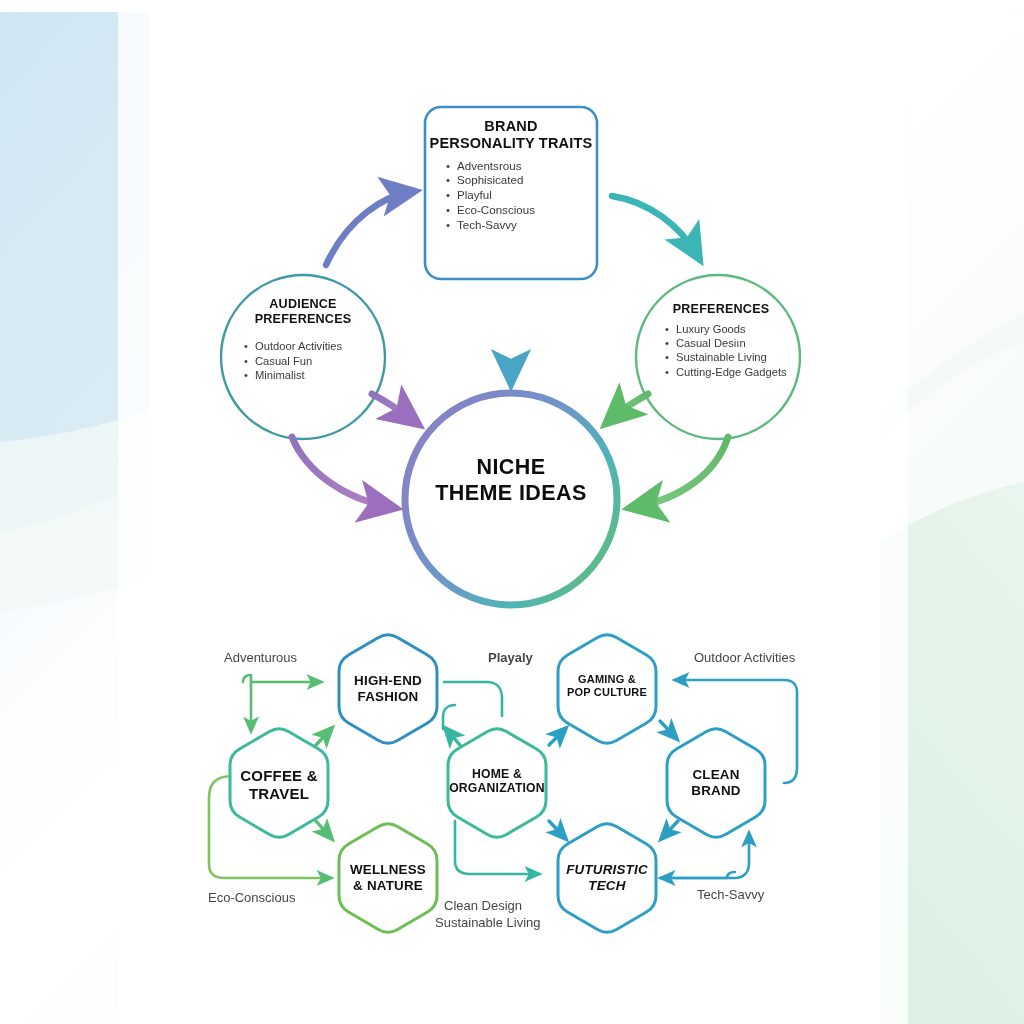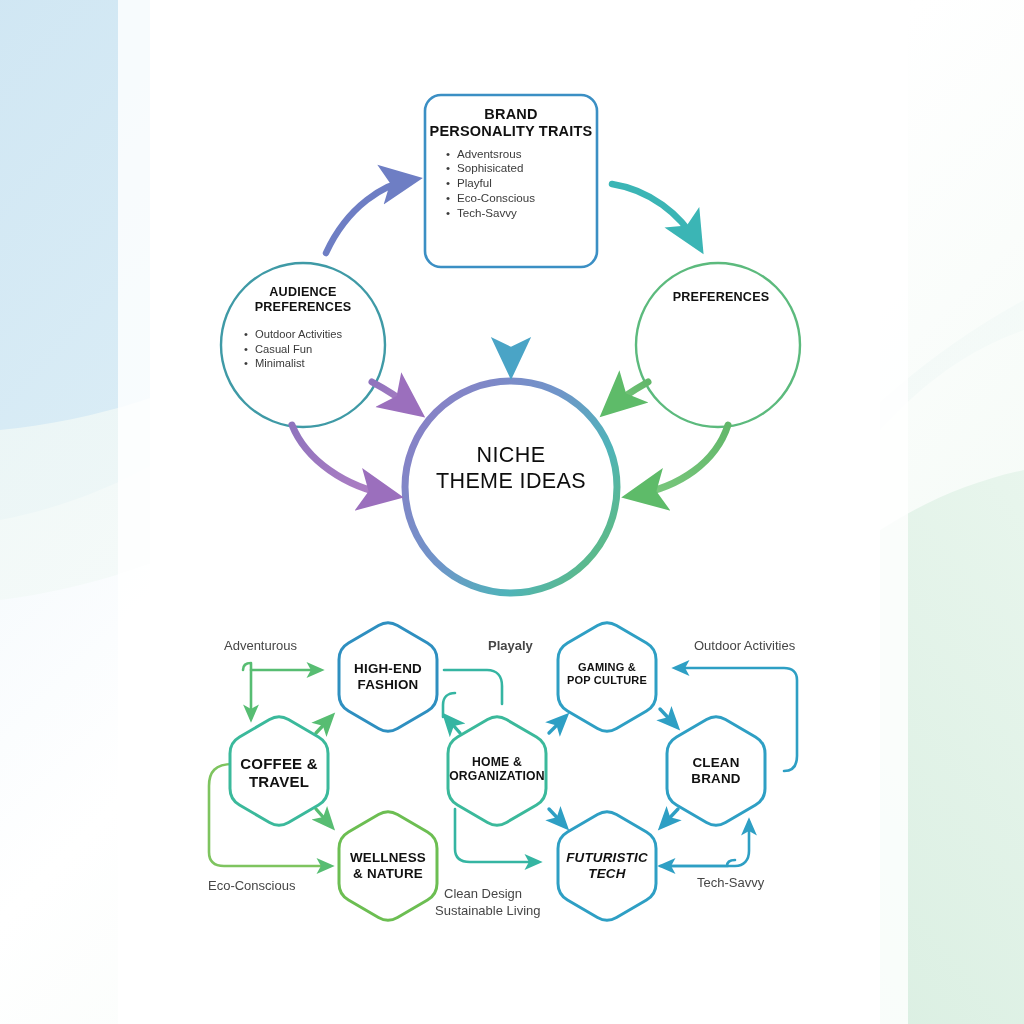--- a/index.html
+++ b/index.html
@@ -2,21 +2,21 @@
 <html><head>
 <meta charset="utf-8">
 <style>
   html,body{margin:0;padding:0;}
   body{
     width:1024px;height:1024px;overflow:hidden;
     font-family:"Liberation Sans", sans-serif;
     background:#ffffff;
     position:relative;
   }
-  #root{position:absolute;left:0;top:0;width:1024px;height:744px;}
+  #root{position:absolute;left:0;top:12px;width:1024px;height:744px;}
   svg.layer{position:absolute;left:0;top:0;width:1024px;height:1024px;}
   .bg{z-index:0;}
   .diagram{z-index:2;}
   .txt{position:absolute;z-index:3;}
 
   
   .hdr{
     font-weight:bold;color:#111111;text-align:center;
     line-height:1.16;letter-spacing:.2px;
   }
@@ -26,21 +26,21 @@
   .bullets div{white-space:nowrap;}
   .bul-dot{display:inline-block;width:11px;}
   .hexlabel{
     position:absolute;z-index:4;font-weight:bold;color:#111111;
     text-align:center;line-height:1.18;letter-spacing:.2px;
   }
   .edgelabel{
     position:absolute;z-index:4;color:#464646;white-space:nowrap;
   }
   .ctr-title{
-    font-weight:normal;color:#0d0d0d;text-align:center;line-height:1.22;
+    font-weight:bold;color:#0d0d0d;text-align:center;line-height:1.22;
     letter-spacing:.4px;
   }
 </style>
 </head>
 <body>
 
 <div id="root">
 
   <svg class="layer bg" viewBox="0 0 1024 1024">
     <defs>
@@ -205,20 +205,26 @@
       <div><span class="bul-dot">•</span><span>Outdoor Activities</span></div>
       <div><span class="bul-dot">•</span><span>Casual Fun</span></div>
       <div><span class="bul-dot">•</span><span>Minimalist</span></div>
     </div>
   </div>
 
   <div class="txt" style="left:636px;top:290px;width:170px;">
     <div class="hdr" style="font-size:12.6px;">
       <span>PREFERENCES</span>
     </div>
+    <div class="bullets" style="font-size:11.2px;margin-top:5px;padding-left:29px;">
+      <div><span class="bul-dot">•</span><span>Luxury Goods</span></div>
+      <div><span class="bul-dot">•</span><span>Casual Desiın</span></div>
+      <div><span class="bul-dot">•</span><span>Sustainable Living</span></div>
+      <div><span class="bul-dot">•</span><span>Cutting-Edge Gadgets</span></div>
+    </div>
   </div>
 
   <div class="txt ctr-title" style="left:406px;top:442px;width:210px;font-size:21.5px;">
     <span>NICHE</span><br>
     <span>THEME IDEAS</span>
   </div>
 
   <div id="hexlabels">
       <div class="hexlabel" style="left: 323px; top: 661px; width: 130px; font-size: 13.4px;"><span>HIGH-END</span><br><span>FASHION</span></div>
       <div class="hexlabel" style="left: 214px; top: 755px; width: 130px; font-size: 15px;"><span>COFFEE &amp;</span><br><span>TRAVEL</span></div>

